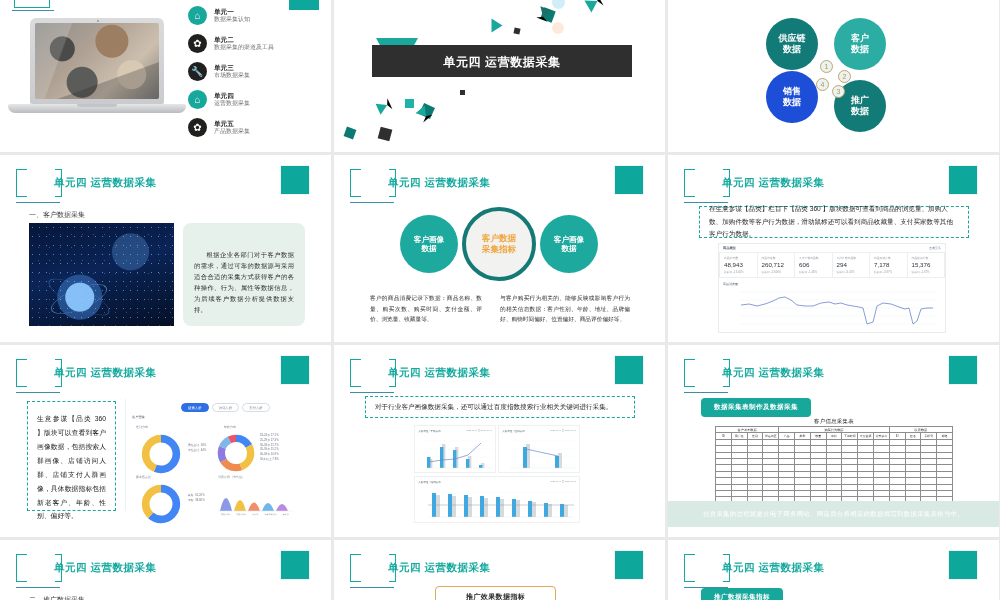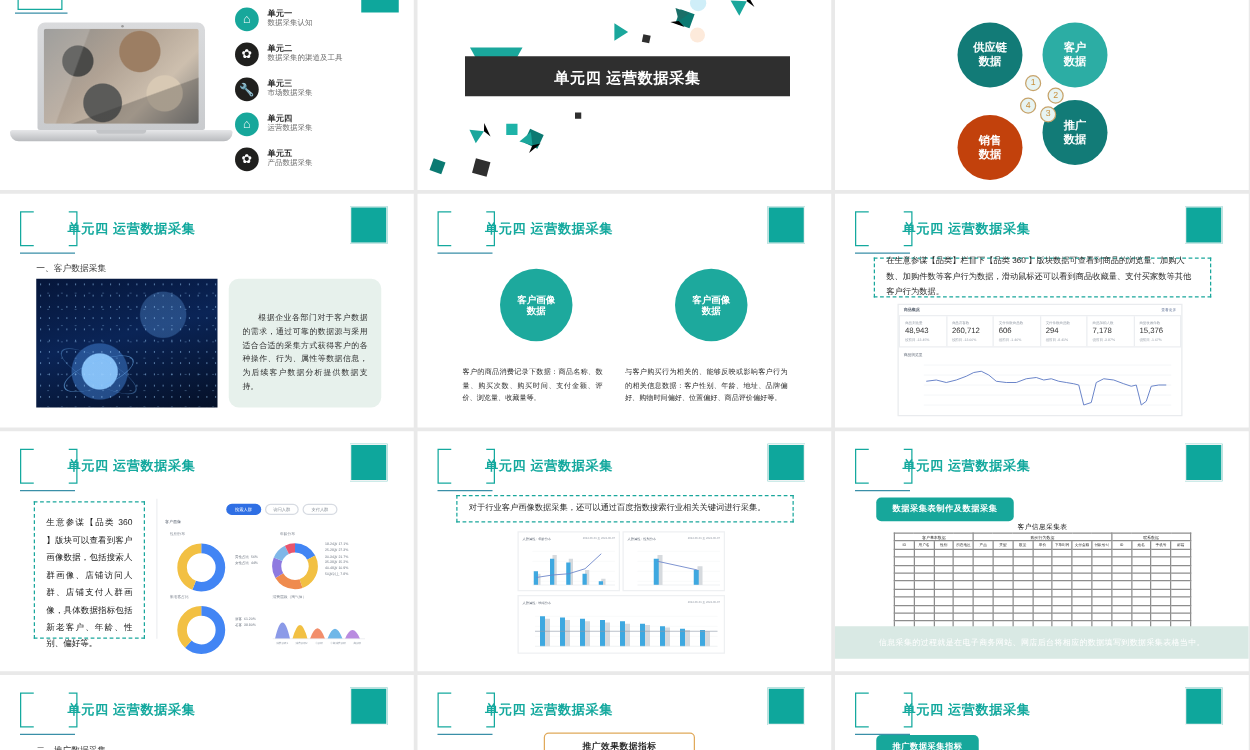--- a/index.html
+++ b/index.html
@@ -126,21 +126,21 @@
   
   .s3 .wrap { position: absolute; left: 0; right: 0; top: 8px; height: 140px; }
   .c4 {
     position: absolute; border-radius: 50%;
     display: flex; align-items: center; justify-content: center;
     color: #fff; font-size: 9px; font-weight: bold; text-align: center;
     line-height: 1.2;
   }
   .c4.a { left: 98px; top: 10px;  width: 52px; height: 52px; background: #127b77; }
   .c4.b { left: 166px; top: 10px; width: 52px; height: 52px; background: #2cada4; }
-  .c4.c { left: 98px; top: 84px;  width: 52px; height: 52px; background: #c2410c; }
+  .c4.c { left: 98px; top: 63px;  width: 52px; height: 52px; background: #1d4ed8; }
   .c4.d { left: 166px; top: 72px; width: 52px; height: 52px; background: #127b77; }
   .num {
     position: absolute; width: 13px; height: 13px; border-radius: 50%;
     background: #e7f4f3; border: 1.2px solid #c7a36a; color: #c8903c;
     font-size: 7px; display: flex; align-items: center; justify-content: center;
   }
   .num.n1 { left: 152px; top: 52px; }
   .num.n2 { left: 170px; top: 62px; }
   .num.n3 { left: 164px; top: 77px; }
   .num.n4 { left: 148px; top: 70px; }
@@ -387,20 +387,24 @@
       <div class="htitle">单元四 运营数据采集</div>
     </div>
     <div class="hsquare"></div>
     <div class="c3 l">
       <span style="white-space:pre-line">客户画像
 数据</span>
     </div>
     <div class="c3 r">
       <span style="white-space:pre-line">客户画像
 数据</span>
+    </div>
+    <div class="c3 m">
+      <span style="white-space:pre-line">客户数据
+采集指标</span>
     </div>
     <div class="cap" style="left:36px;top:138px;width:112px;">客户的商品消费记录下数据：商品名称、数量、购买次数、购买时间、支付金额、评价、浏览量、收藏量等。</div>
     <div class="cap" style="left:166px;top:138px;width:130px;">与客户购买行为相关的、能够反映或影响客户行为的相关信息数据：客户性别、年龄、地址、品牌偏好、购物时间偏好、位置偏好、商品评价偏好等。</div>
   </div>
 
   <div class="slide s6">
     <div class="hdr">
       <div class="frame"></div>
       <div class="underline"></div>
       <div class="htitle">单元四 运营数据采集</div>

